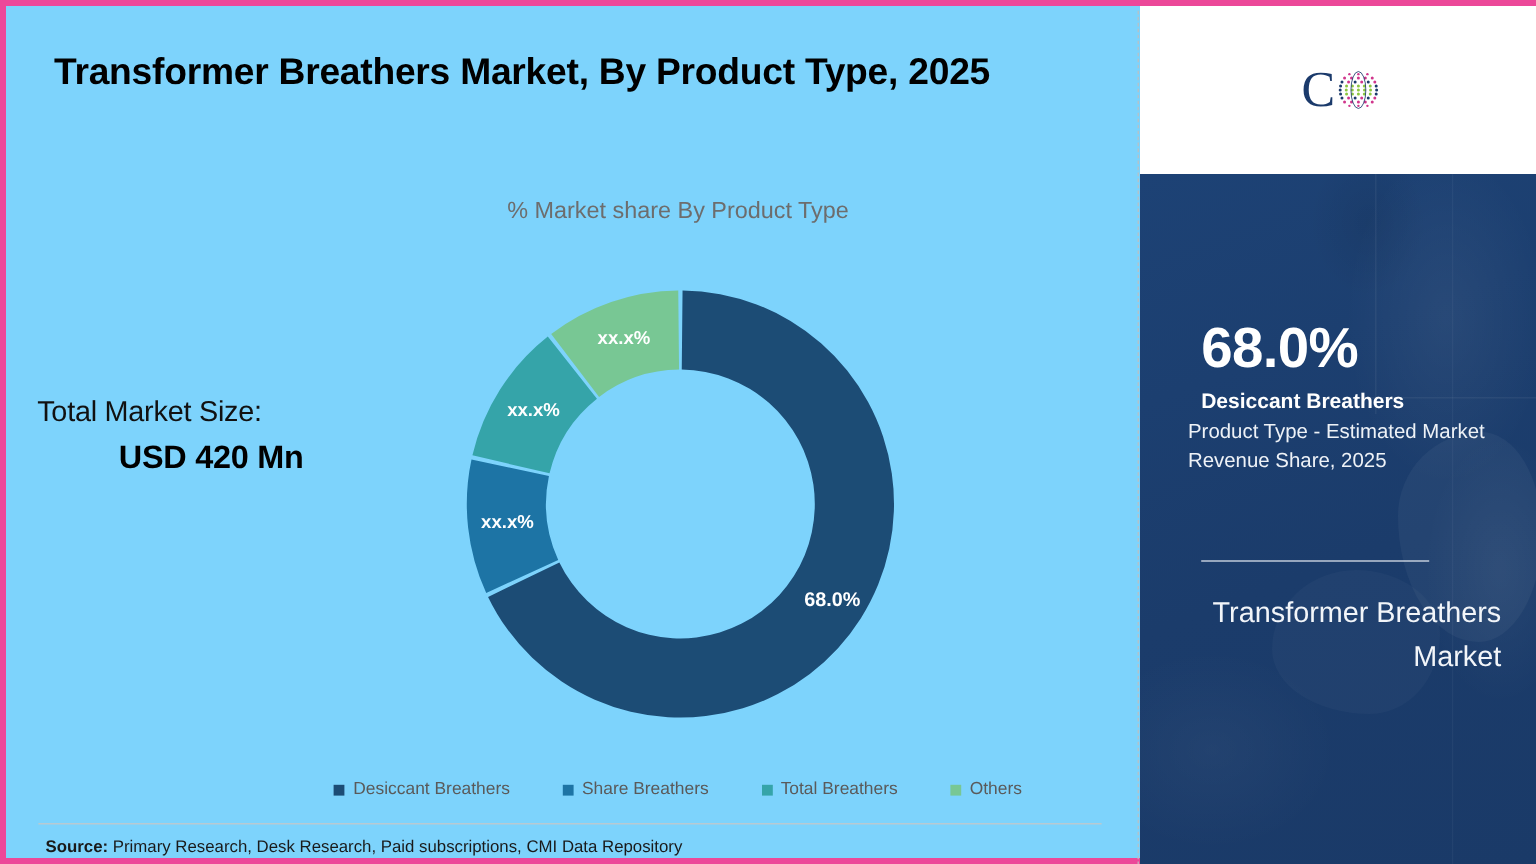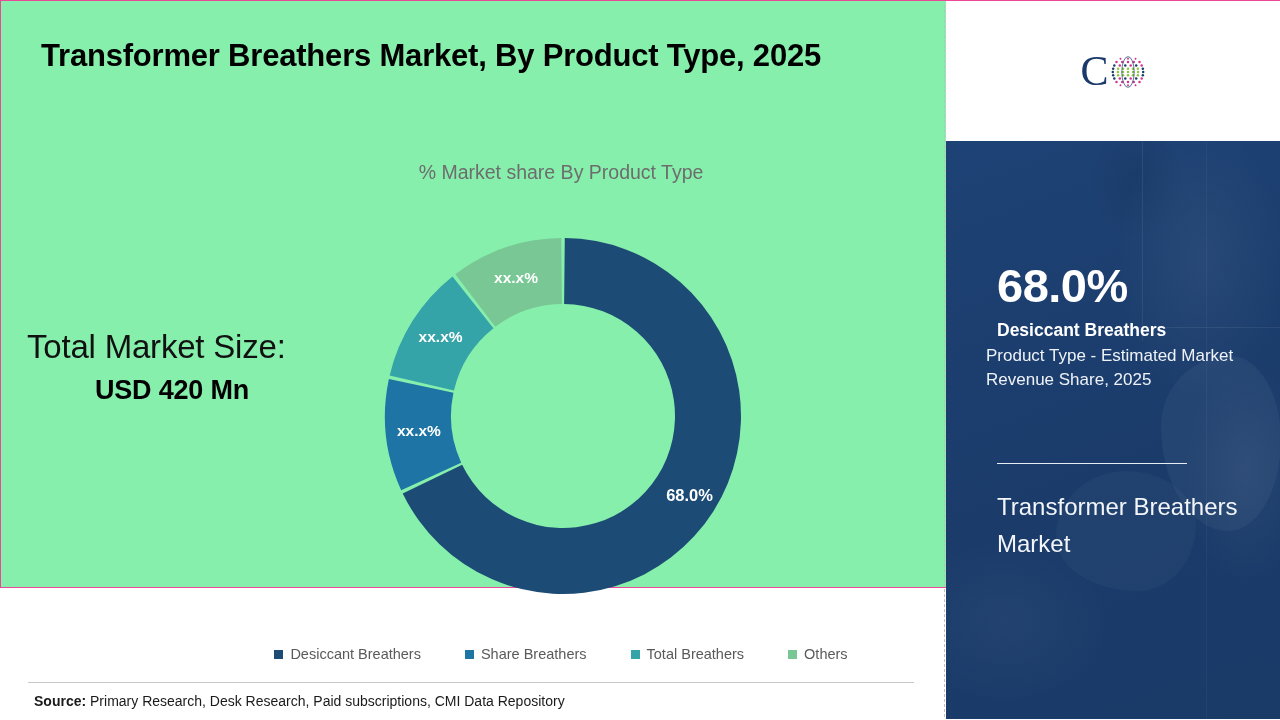--- a/index.html
+++ b/index.html
@@ -1,29 +1,29 @@
 <!DOCTYPE html>
 <html><head>
 <meta charset="utf-8">
 <style>
   html,body{margin:0;padding:0;}
   body{width:1280px;height:720px;overflow:hidden;background:#fff;
        font-family:"Liberation Sans","DejaVu Sans",sans-serif;}
-  #page{position:relative;width:1280px;height:588px;box-sizing:border-box;
-        border:1px solid #ec4899;background:#86efac;}
+  #page{position:relative;width:1280px;height:720px;box-sizing:border-box;
+        border:5px solid #ec4899;background:#7dd3fc;}
 
   
   #left{position:absolute;left:0;top:0;width:943px;height:718px;}
   #title{position:absolute;left:40px;top:32px;width:870px;
          font-size:31px;font-weight:bold;color:#000;line-height:1.5;
          letter-spacing:-0.2px;}
   #subtitle{position:absolute;left:200px;top:160px;width:720px;text-align:center;
             font-size:19.5px;color:#6d6d6d;}
   #tms{position:absolute;left:26px;top:322px;width:290px;}
-  #tms .l1{font-size:33px;color:#111;line-height:1.45;letter-spacing:-0.2px;}
+  #tms .l1{font-size:24px;color:#111;line-height:1.45;letter-spacing:-0.2px;}
   #tms .l2{font-size:27px;font-weight:bold;color:#000;line-height:1.45;letter-spacing:-0.2px;text-align:center;}
 
   
   #chartwrap{position:absolute;left:380px;top:233px;width:364px;height:364px;}
   #donut{display:block;width:364px;height:364px;}
   .slicelabel{font-family:"Liberation Sans",sans-serif;font-size:15.5px;
               font-weight:bold;fill:#ffffff;}
   .slicelabel.big{font-size:16.5px;}
 
   
@@ -74,21 +74,21 @@
                border-radius:50% 50% 42% 58% / 55% 45% 55% 45%;}
 
   #pct{position:absolute;left:51px;top:121px;font-size:47px;font-weight:bold;
        color:#fff;line-height:1;letter-spacing:-0.5px;}
   #segname{position:absolute;left:51px;top:178px;width:262px;font-size:17.5px;
            font-weight:bold;color:#fff;line-height:1.35;}
   #segdesc{position:absolute;left:40px;top:203px;width:258px;font-size:17px;
            color:#eef2f7;line-height:1.42;font-weight:normal;}
   #hr{position:absolute;left:51px;top:322px;width:190px;height:1px;background:#e8edf3;}
   #mktname{position:absolute;left:51px;top:348px;width:250px;font-size:24px;
-           color:#f2f5f9;line-height:1.53;font-weight:normal;}
+           color:#f2f5f9;line-height:1.53;font-weight:normal;text-align:right;}
 </style>
 </head>
 <body>
 
 <div id="page">
 
   <div id="left">
 
     <div id="title">Transformer Breathers Market, By Product Type, 2025</div>
 

